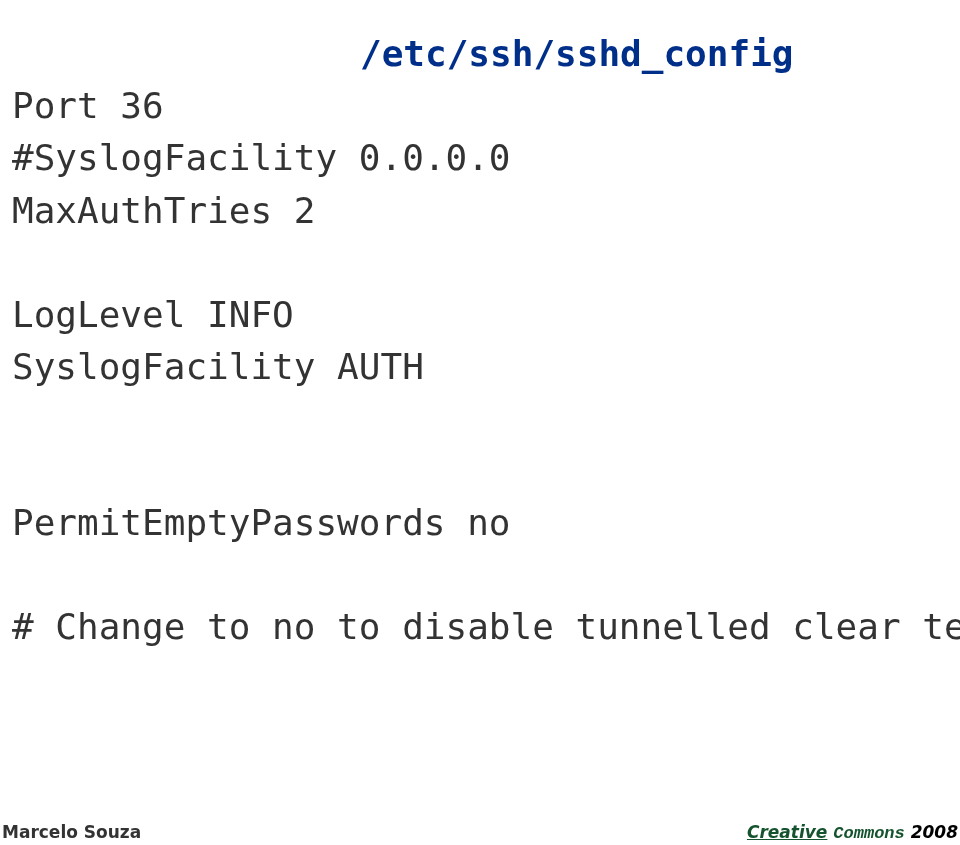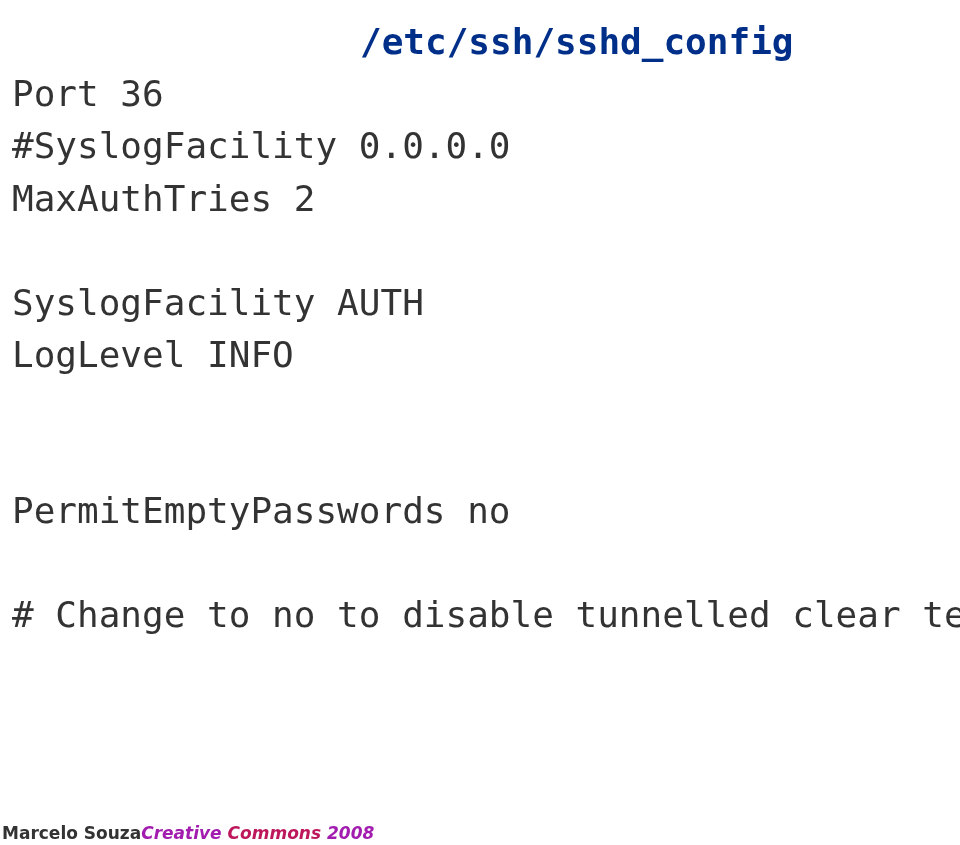--- a/index.html
+++ b/index.html
@@ -9,21 +9,21 @@
     }
     body {
       width: 960px;
       height: 845px;
       background: #ffffff;
       font-family: "DejaVu Sans Mono", "Liberation Mono", Consolas, monospace;
       position: relative;
       overflow: hidden;
     }
     .content {
-      padding: 16px 0 0 12px;
+      padding: 28px 0 0 12px;
       font-size: 36px;
       line-height: 1.45;
       color: #333333;
     }
     .title-line {
       color: #002f8a;
       font-weight: bold;
       padding-left: 348px;
     }
     .config-line {
@@ -31,55 +31,58 @@
     }
     .blank-line {
       height: 52px;
     }
     .footer {
       position: absolute;
       bottom: 0;
       left: 0;
       width: 100%;
       display: flex;
+      justify-content: space-between;
       align-items: baseline;
       padding: 0 2px 2px 2px;
       font-family: "DejaVu Sans", Arial, sans-serif;
     }
     .footer-left {
       font-size: 17px;
       font-weight: bold;
       color: #333333;
     }
     .footer-right {
       font-size: 17px;
       font-style: italic;
       font-weight: bold;
     }
     .creative {
-      color: #a21caf;
+      color: #14532d;
+      text-decoration: underline;
     }
     .commons {
-      color: #be185d;
+      color: #14532d;
+      font-family: Liberation Mono, monospace;
     }
     .year {
-      color: #a21caf;
+      color: #000000;
     }
   </style>
 </head>
 <body>
 
 <div class="content">
   <div class="title-line">/etc/ssh/sshd_config</div>
   <div class="config-line">Port 36</div>
   <div class="config-line">#SyslogFacility 0.0.0.0</div>
   <div class="config-line">MaxAuthTries 2</div>
   <div class="blank-line"></div>
+  <div class="config-line">LogLevel INFO</div>
   <div class="config-line">SyslogFacility AUTH</div>
-  <div class="config-line">LogLevel INFO</div>
   <div class="blank-line"></div>
   <div class="blank-line"></div>
   <div class="config-line">PermitEmptyPasswords no</div>
   <div class="blank-line"></div>
   <div class="config-line"># Change to no to disable tunnelled clear text pass</div>
   <div class="blank-line"></div>
 
 </div>
 
 <div class="footer">

